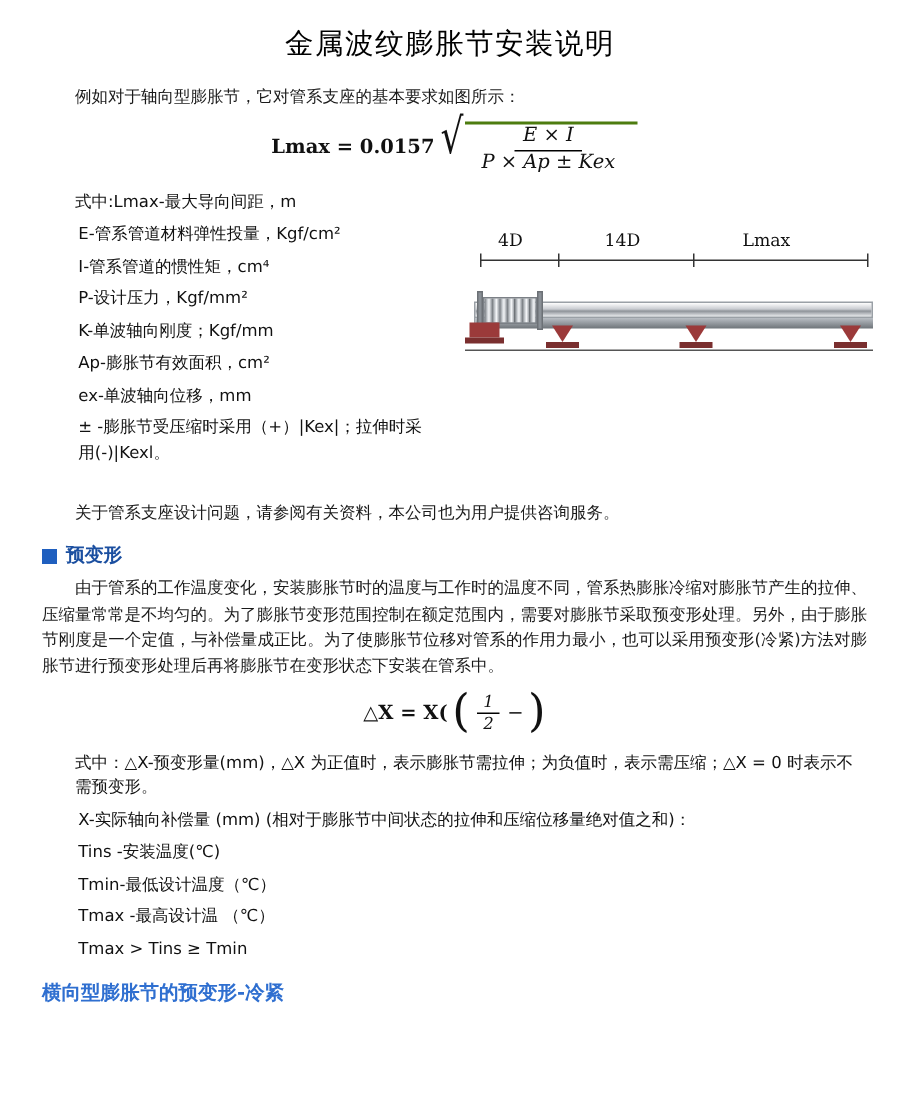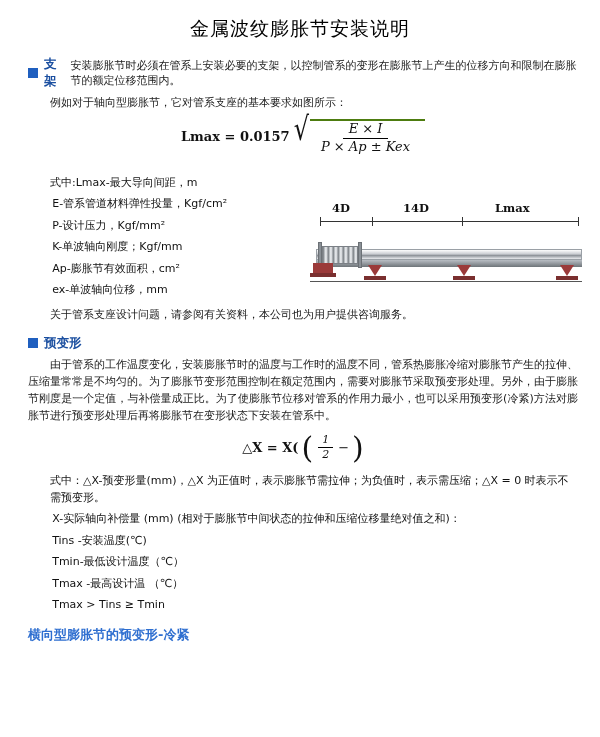--- a/index.html
+++ b/index.html
@@ -60,21 +60,21 @@
   }
   .sec-head .sec-text { color: #1b4fa0; font-weight: bold; }
   .subhead {
     color: #2f6fd0;
     font-size: 13px;
     font-weight: bold;
     margin: 12px 0 6px 0;
   }
   .formula-box {
     text-align: center;
-    margin: 8px 0 20px 0;
+    margin: 8px 0 10px 0;
   }
   .formula-main {
     display: inline-flex;
     align-items: center;
     font-family: "DejaVu Serif", "Liberation Serif", serif;
     font-size: 13px;
     font-weight: bold;
   }
   .frac {
     display: inline-flex;
@@ -125,21 +125,21 @@
   .drawing {
     position: relative;
     width: 272px;
     height: 98px;
     margin-top: 16px;
   }
   .dim-labels {
     position: relative;
     height: 16px;
     font-family: "DejaVu Serif", "Liberation Serif", serif;
-    font-weight: bold;
+    font-weight: normal;
     font-size: 11.5px;
   }
   .dim-labels span { position: absolute; top: 0; }
   .dim-ticks {
     position: relative;
     height: 10px;
   }
   .dim-ticks .tick {
     position: absolute;
     top: 0;
@@ -268,25 +268,20 @@
 </style>
 </head>
 <body>
 
 <div class="page">
 
   <div class="doc-title">金属波纹膨胀节安装说明</div>
 
   <div class="body-wrap">
 
-    <div class="sec-head">
-      <span class="blue-square"></span>
-      <span class="sec-text">支架</span>
-      <span class="sec-body" style="font-weight:normal;font-size:11px;color:#1a1a1a;">安装膨胀节时必须在管系上安装必要的支架，以控制管系的变形在膨胀节上产生的位移方向和限制在膨胀节的额定位移范围内。</span>
-    </div>
 
     <p class="para indent">例如对于轴向型膨胀节，它对管系支座的基本要求如图所示：</p>
 
     <div class="formula-box">
       <span class="formula-main">
         <span>Lmax = 0.0157</span>
         <span class="sqrt">
           <span class="radical">√</span>
           <span class="under">
             <span class="frac">
@@ -295,24 +290,26 @@
             </span>
           </span>
         </span>
       </span>
     </div>
 
     <div class="two-col">
       <div class="col-left list-lines">
         <p class="li0">式中:Lmax-最大导向间距，m</p>
         <p class="li">E-管系管道材料弹性投量，Kgf/cm²</p>
+        <p class="li">I-管系管道的惯性矩，cm⁴</p>
         <p class="li">P-设计压力，Kgf/mm²</p>
         <p class="li">K-单波轴向刚度；Kgf/mm</p>
         <p class="li">Ap-膨胀节有效面积，cm²</p>
         <p class="li">ex-单波轴向位移，mm</p>
+        <p class="li">± -膨胀节受压缩时采用（+）|Kex|；拉伸时采用(-)|Kexl。</p>
       </div>
 
       <div class="col-right">
         <div class="drawing">
           <div class="dim-labels">
             <span style="left:22px;">4D</span>
             <span style="left:93px;">14D</span>
             <span style="left:185px;">Lmax</span>
           </div>
           <div class="dim-ticks">
@@ -345,21 +342,21 @@
             <div class="support" style="left:246px;">
               <div class="tri"></div>
               <div class="base"></div>
             </div>
             <div class="ground"></div>
           </div>
         </div>
       </div>
     </div>
 
-    <p class="para indent" style="margin-top:2px;">关于管系支座设计问题，请参阅有关资料，本公司也为用户提供咨询服务。</p>
+    <p class="para indent" style="margin-top:18px;">关于管系支座设计问题，请参阅有关资料，本公司也为用户提供咨询服务。</p>
 
     <div class="sec-head" style="margin-top:12px;">
       <span class="blue-square"></span>
       <span class="sec-text">预变形</span>
     </div>
 
     <p class="para indent">由于管系的工作温度变化，安装膨胀节时的温度与工作时的温度不同，管系热膨胀冷缩对膨胀节产生的拉伸、压缩量常常是不均匀的。为了膨胀节变形范围控制在额定范围内，需要对膨胀节采取预变形处理。另外，由于膨胀节刚度是一个定值，与补偿量成正比。为了使膨胀节位移对管系的作用力最小，也可以采用预变形(冷紧)方法对膨胀节进行预变形处理后再将膨胀节在变形状态下安装在管系中。</p>
 
 
     <div class="eq-center">

